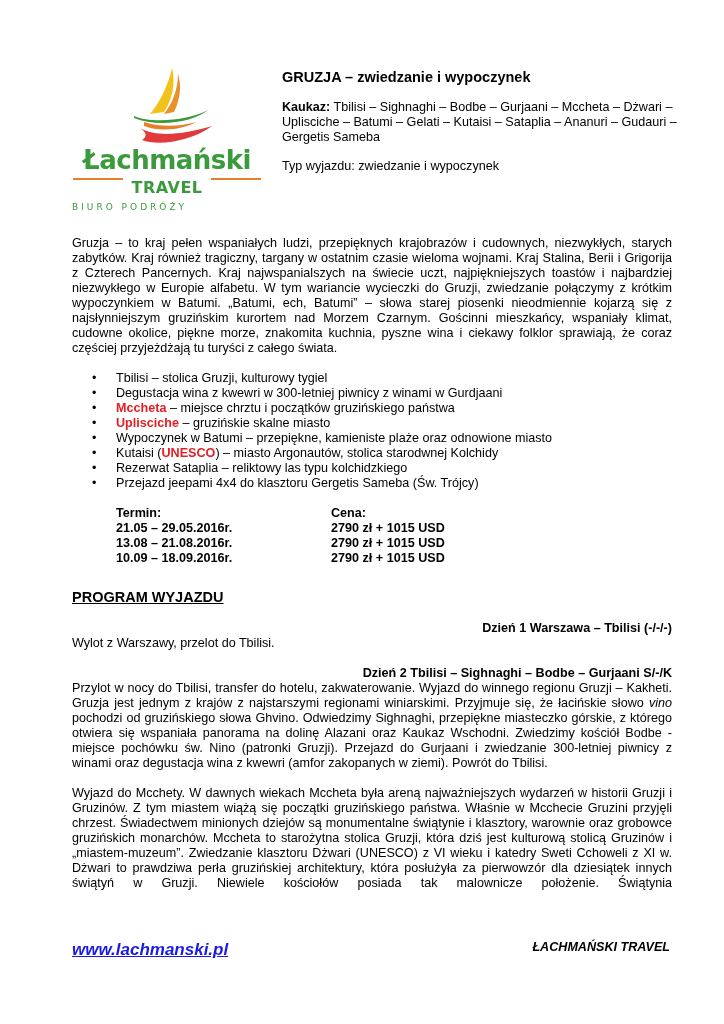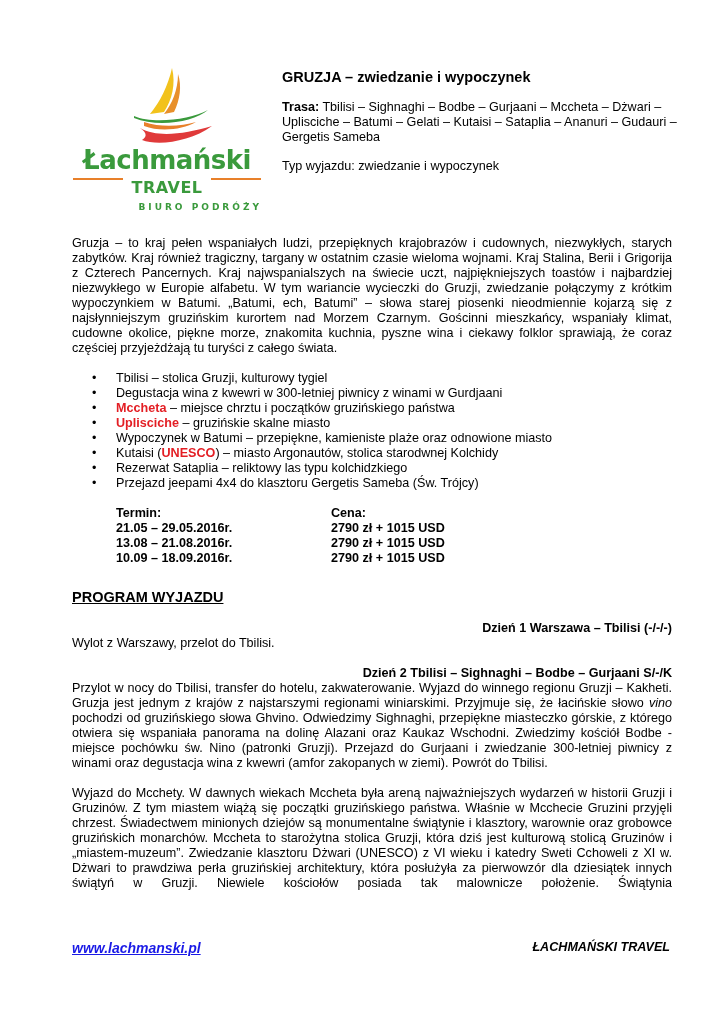--- a/index.html
+++ b/index.html
@@ -8,22 +8,22 @@
   .logo { position: absolute; left: 72px; top: 62px; width: 190px; height: 158px; }
   .logo svg { display: block; }
   .logo-name { position: absolute; left: 0; top: 82px; width: 190px; text-align: center;
                font-family: "DejaVu Sans", sans-serif; font-weight: bold; font-size: 26px;
                color: #3a9a3c; letter-spacing: -0.5px; line-height: 32px; }
   .logo-travel-row { position: absolute; left: 0; top: 116px; width: 190px; height: 20px;
                      display: flex; align-items: flex-start; justify-content: center; }
   .logo-line { height: 2px; width: 50px; background: #e8802a; }
   .logo-travel { font-family: "DejaVu Sans", sans-serif; font-weight: bold; font-size: 16px;
                  color: #3a9a3c; margin: 0 8px; letter-spacing: 0.5px; }
-  .logo-sub { position: absolute; left: 0; top: 140px; width: 190px; text-align: right;
-              font-family: "DejaVu Sans", sans-serif; font-weight: bold; font-size: 9px;
+  .logo-sub { position: absolute; left: 0; top: 140px; width: 190px; text-align: left;
+              font-family: "DejaVu Sans", sans-serif; font-weight: normal; font-size: 9px;
               color: #3a9a3c; letter-spacing: 3px; }
 
   .header { position: absolute; left: 282px; top: 68px; width: 400px; }
   .title { font-weight: bold; font-size: 14.5px; margin: 0 0 14px 0; line-height: 18px; }
   .route { font-size: 12.6px; line-height: 15px; margin: 0 0 14px 0; }
   .route b { font-weight: bold; }
   .trip-type { font-size: 12.6px; line-height: 15px; margin: 0; }
 
   .content { position: absolute; left: 72px; top: 236px; width: 600px; }
   p { margin: 0; line-height: 15px; }
@@ -38,21 +38,21 @@
   .terms { margin-left: 44px; display: grid; grid-template-columns: 215px auto; font-weight: bold;
            line-height: 15px; margin-bottom: 22px; }
 
   .section-title { font-weight: bold; font-size: 14.5px; text-decoration: underline; line-height: 18px;
                    margin-bottom: 15px; }
   .day { margin-bottom: 15px; }
   .day-title { font-weight: bold; text-align: right; }
 
   .footer { position: absolute; left: 72px; top: 940px; width: 600px; height: 16px; }
   .footer a { position: absolute; left: 0; top: 0; color: #1a1ae6; font-weight: bold; font-style: italic;
-              text-decoration: underline; font-size: 14px; }
+              text-decoration: underline; font-size: 17px; }
   .footer .brand { position: absolute; right: 2px; top: 0; font-weight: bold; font-style: italic; font-size: 12.6px; text-align: center; }
 </style>
 </head>
 <body>
 
 <div class="logo">
   <svg width="190" height="82" viewBox="0 0 190 82">
     <path d="M100 6 C96 24 88 40 78 52 L92 50 C100 38 104 22 100 6 Z" fill="#f2c21c"></path>
     <path d="M106 12 C106 28 100 42 92 52 L102 50 C108 38 110 24 106 12 Z" fill="#e8902a"></path>
     <path d="M62 54 C80 62 118 58 136 48 C122 60 86 66 62 56 Z" fill="#3a9a3c"></path>
@@ -63,21 +63,21 @@
   <div class="logo-travel-row">
     <span class="logo-line"></span>
     <span class="logo-travel">TRAVEL</span>
     <span class="logo-line"></span>
   </div>
   <div class="logo-sub">BIURO PODRÓŻY</div>
 </div>
 
 <div class="header">
   <p class="title">GRUZJA – zwiedzanie i wypoczynek</p>
-  <p class="route"><b>Trasa:</b><span> Tbilisi – Sighnaghi – Bodbe – Gurjaani – Mccheta – Dżwari – Uplisciche – Batumi – Gelati – Kutaisi – Sataplia – Ananuri – Gudauri – Gergetis Sameba</span></p>
+  <p class="route"><b>Kaukaz:</b><span> Tbilisi – Sighnaghi – Bodbe – Gurjaani – Mccheta – Dżwari – Uplisciche – Batumi – Gelati – Kutaisi – Sataplia – Ananuri – Gudauri – Gergetis Sameba</span></p>
   <p class="trip-type">Typ wyjazdu: zwiedzanie i wypoczynek</p>
 </div>
 
 <div class="content">
   <p class="justify intro">Gruzja – to kraj pełen wspaniałych ludzi, przepięknych krajobrazów i cudownych, niezwykłych, starych zabytków. Kraj również tragiczny, targany w ostatnim czasie wieloma wojnami. Kraj Stalina, Berii i Grigorija z Czterech Pancernych. Kraj najwspanialszych na świecie uczt, najpiękniejszych toastów i najbardziej niezwykłego w Europie alfabetu. W tym wariancie wycieczki do Gruzji, zwiedzanie połączymy z krótkim wypoczynkiem w Batumi. „Batumi, ech, Batumi” – słowa starej piosenki nieodmiennie kojarzą się z najsłynniejszym gruzińskim kurortem nad Morzem Czarnym. Gościnni mieszkańcy, wspaniały klimat, cudowne okolice, piękne morze, znakomita kuchnia, pyszne wina i ciekawy folklor sprawiają, że coraz częściej przyjeżdżają tu turyści z całego świata.</p>
 
   <ul class="attractions" id="attractions-list">
       <li><span class="bullet">•</span><span></span><span class="red" style="color: rgb(227, 30, 36);"></span><span>Tbilisi – stolica Gruzji, kulturowy tygiel</span></li>
       <li><span class="bullet">•</span><span></span><span class="red" style="color: rgb(227, 30, 36);"></span><span>Degustacja wina z kwewri w 300-letniej piwnicy z winami w Gurdjaani</span></li>
       <li><span class="bullet">•</span><span></span><span class="red" style="color: rgb(227, 30, 36);">Mccheta</span><span> – miejsce chrztu i początków gruzińskiego państwa</span></li>

